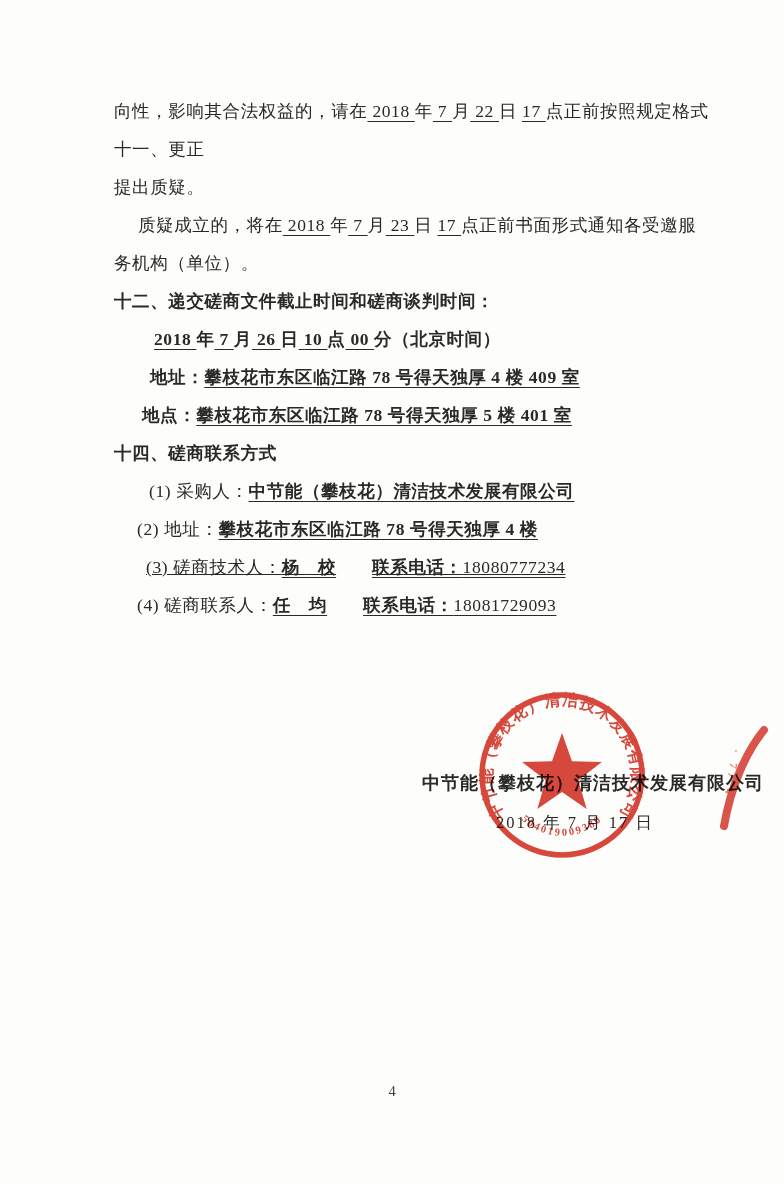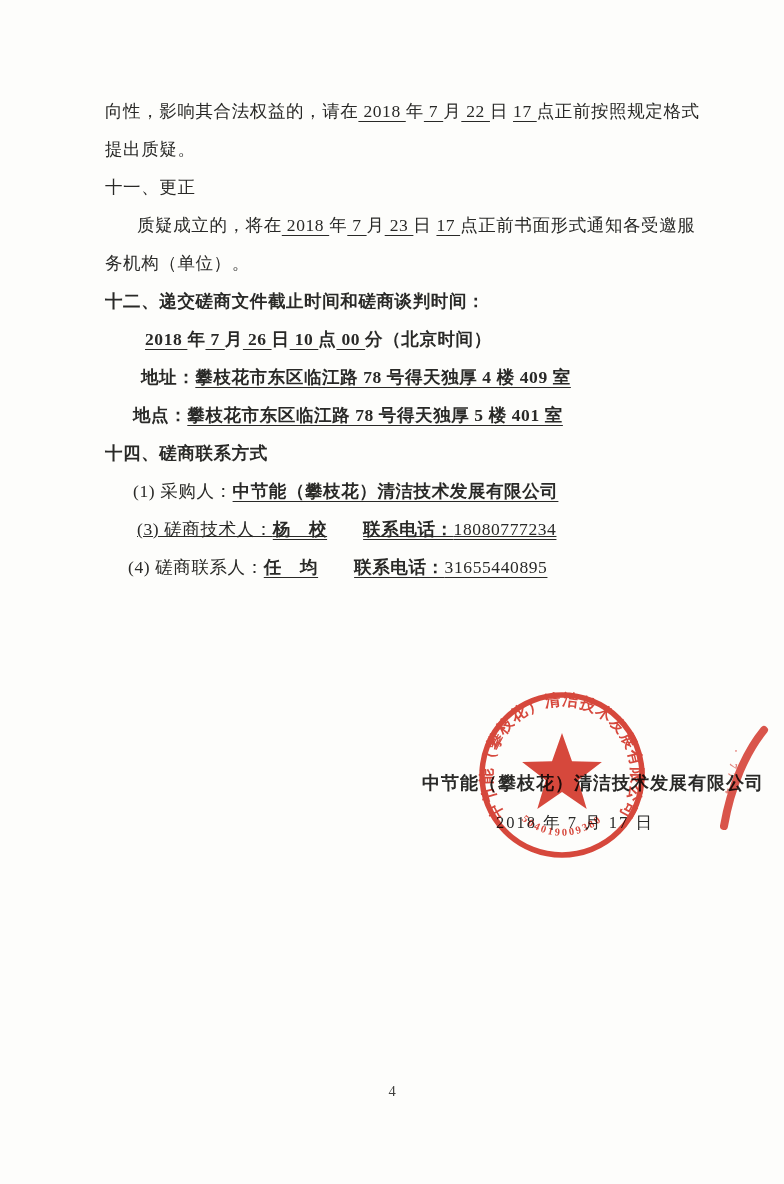--- a/index.html
+++ b/index.html
@@ -7,21 +7,21 @@
   html,body { margin:0; padding:0; }
   body {
     width:784px; height:1184px; position:relative;
     background:#ffffff;
     font-family:"Liberation Serif","DejaVu Serif",serif;
   }
   .page {
     position:absolute; inset:0; overflow:hidden;
     background:#fdfdfb;
   }
-  .body-text { position:absolute; left:105px; top:92px; width:655px; z-index:1; }
+  .body-text { position:absolute; left:114px; top:92px; width:655px; z-index:1; }
   .para {
     margin:0; line-height:38px; font-size:17.5px; color:var(--ink);
     white-space:nowrap; letter-spacing:0.6px;
   }
   .para.bold { font-weight:bold; }
   .u {
     text-decoration:underline;
     text-underline-offset:4px;
     text-decoration-thickness:1.3px;
   }
@@ -52,32 +52,33 @@
     text-align:center; font-size:14.5px; color:#3f3f3d;
   }
 </style>
 </head>
 <body>
 
 <div class="page">
 
   <div class="body-text" id="body-text">
       <p class="para"><span>向性，影响其合法权益的，请在</span><span class="u"> 2018 </span><span>年</span><span class="u"> 7 </span><span> 月</span><span class="u"> 22 </span><span>日 </span><span class="u"> 17 </span><span>点正前按照规定格式</span></p>
+      <p class="para"><span>十一、更正</span></p>
       <p class="para"><span>提出质疑。</span></p>
-      <p class="para"><span>十一、更正</span></p>
-      <p class="para" style="margin-left: 32px;"><span>质疑成立的，将在</span><span class="u"> 2018 </span><span>年</span><span class="u"> 7 </span><span>月</span><span class="u"> 23 </span><span> 日 </span><span class="u"> 17 </span><span> 点正前书面形式通知各受邀服</span></p>
+      <p class="para" style="margin-left: 24px;"><span>质疑成立的，将在</span><span class="u"> 2018 </span><span>年</span><span class="u"> 7 </span><span>月</span><span class="u"> 23 </span><span> 日 </span><span class="u"> 17 </span><span> 点正前书面形式通知各受邀服</span></p>
       <p class="para"><span>务机构（单位）。</span></p>
       <p class="para bold"><span>十二、递交磋商文件截止时间和磋商谈判时间：</span></p>
       <p class="para bold" style="margin-left: 40px;"><span class="u">  2018  </span><span>年</span><span class="u"> 7 </span><span>月</span><span class="u"> 26 </span><span> 日</span><span class="u"> 10 </span><span> 点</span><span class="u"> 00 </span><span>分</span><span>（北京时间）</span></p>
       <p class="para bold" style="margin-left: 36px;"><span>地址：</span><span class="u">攀枝花市东区临江路 78 号得天独厚 4 楼 409 室</span></p>
       <p class="para bold" style="margin-left: 28px;"><span>地点：</span><span class="u">攀枝花市东区临江路 78 号得天独厚 5 楼 401 室</span></p>
       <p class="para bold"><span>十四、磋商联系方式</span></p>
-      <p class="para" style="margin-left: 28px;"><span>(1) 采购人：</span><span class="u b">中节能（攀枝花）清洁技术发展有限公司</span></p>
+      <p class="para" style="margin-left: 35px;"><span>(1) 采购人：</span><span class="u b">中节能（攀枝花）清洁技术发展有限公司</span></p>
+      <p class="para" style="margin-left: 23px;"><span>(2) 地址：</span><span class="u b">攀枝花市东区临江路 78 号得天独厚 4 楼</span></p>
       <p class="para" style="margin-left: 32px; text-decoration: underline;"><span>(3) 磋商技术人：</span><span class="u b">杨　校</span><span class="gap" style="width: 36px;"></span><span class="u b">联系电话：</span><span class="u">18080777234</span></p>
-      <p class="para" style="margin-left: 23px;"><span>(4) 磋商联系人：</span><span class="u b">任　均</span><span class="gap" style="width: 36px;"></span><span class="u b">联系电话：</span><span class="u">31655440895</span></p>
+      <p class="para" style="margin-left: 23px;"><span>(4) 磋商联系人：</span><span class="u b">任　均</span><span class="gap" style="width: 36px;"></span><span class="u b">联系电话：</span><span class="u">18081729093</span></p>
     </div>
 
   <div class="sig-company">中节能（攀枝花）清洁技术发展有限公司</div>
   <div class="sig-date">2018 年 7 月 17 日</div>
 
   <svg class="stamp" width="190" height="190" viewBox="0 0 190 190">
     <defs>
       <path id="arcTop" d="M 43,142 A 70,70 0 1 1 147,142" fill="none"></path>
       <path id="arcBottom" d="M 37,111 A 60,60 0 0 0 153,111" fill="none"></path>
     </defs>

